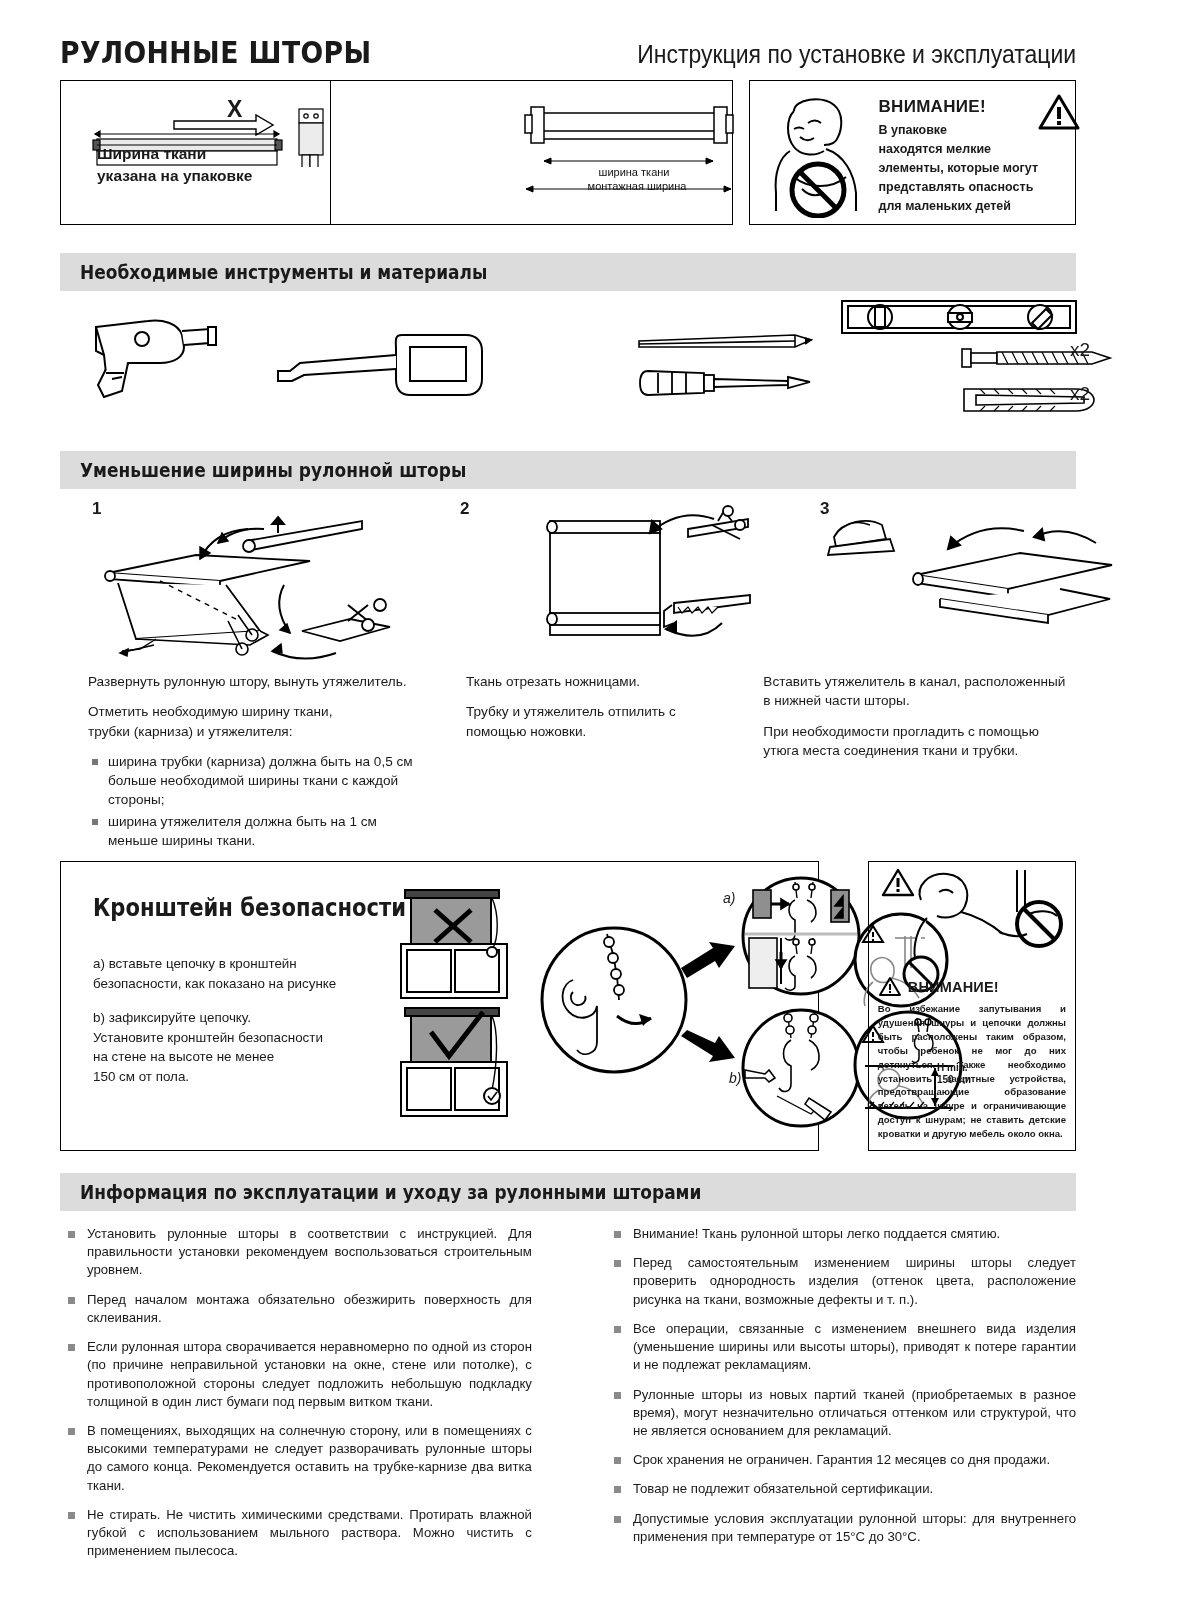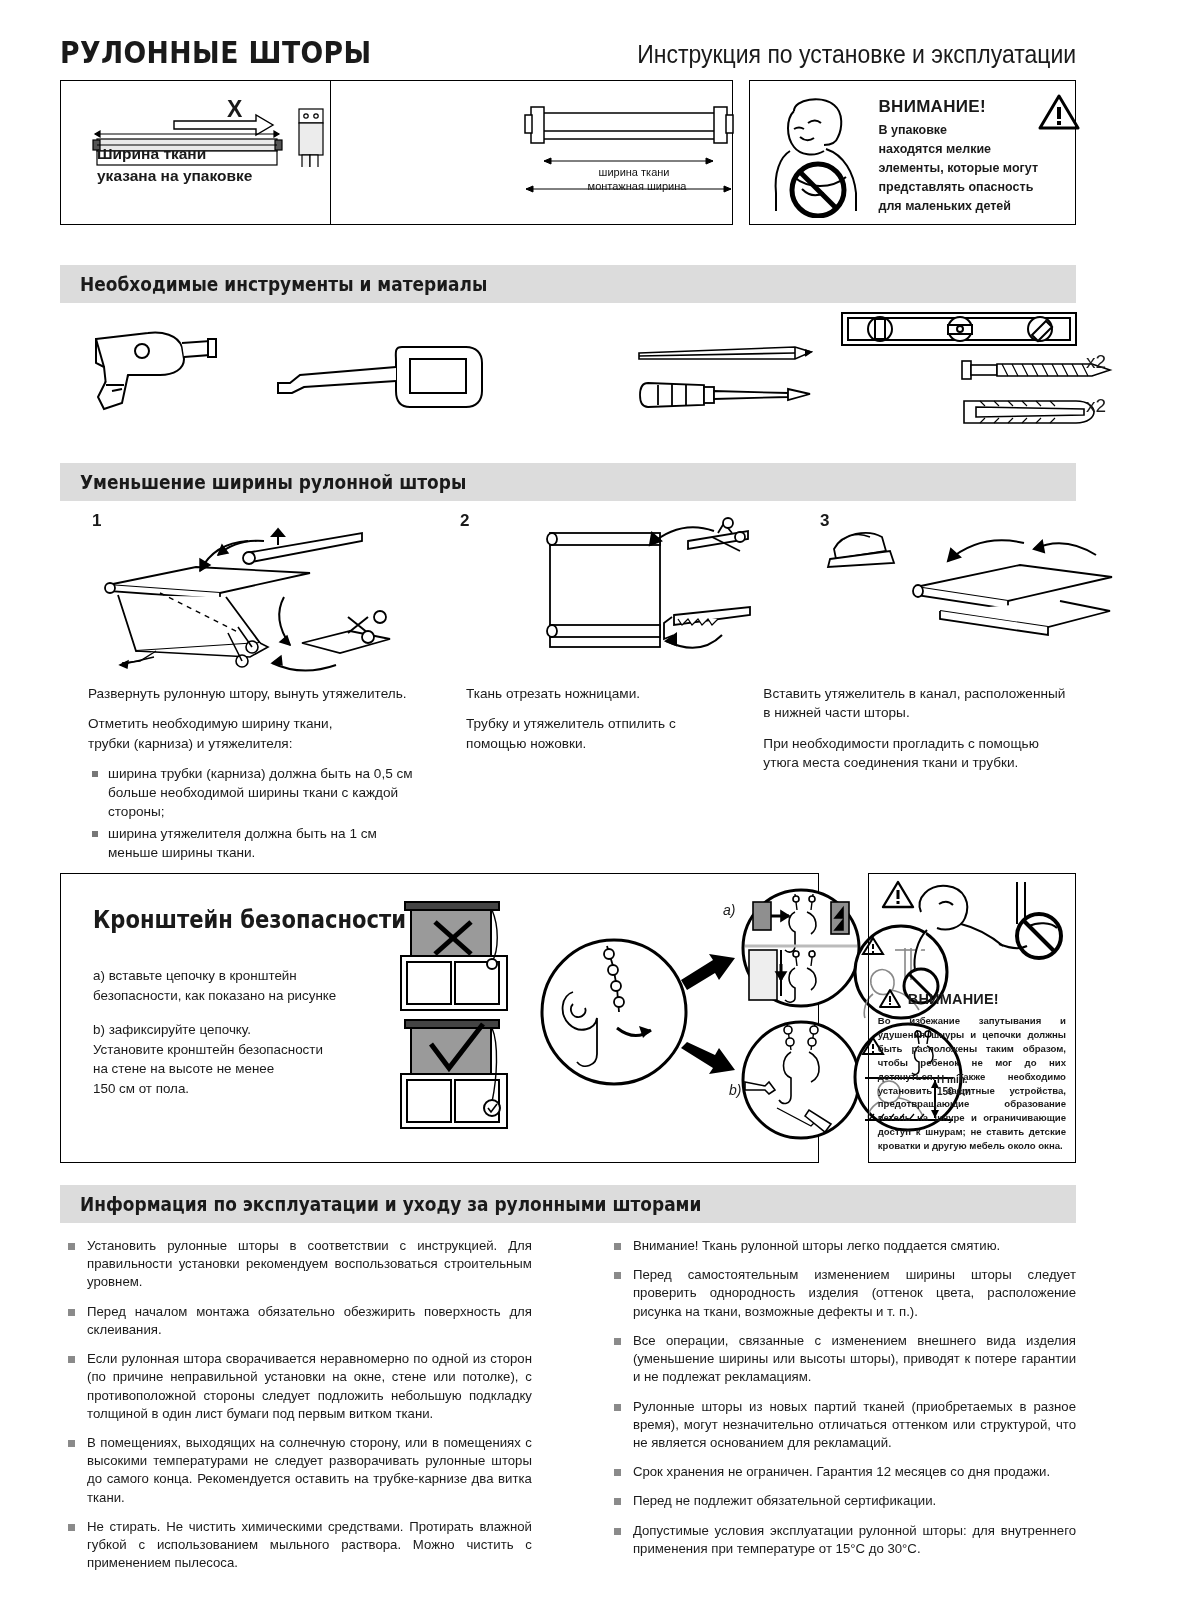--- a/index.html
+++ b/index.html
@@ -124,21 +124,20 @@
 
   
   .tools-area {
     height: 150px;
     position: relative;
   }
   .xtwo {
     position: absolute;
     font-size: 19px;
     font-weight: 400;
-    margin-left: 16px;
   }
 
   
   .steps-illus {
     position: relative;
     height: 175px;
   }
   .step-num {
     position: absolute;
     font-size: 17px;
@@ -370,21 +369,21 @@
       <div class="b3-body">
         <div>В упаковке</div>
         <div>находятся мелкие</div>
         <div>элементы, которые могут</div>
         <div>представлять опасность</div>
         <div>для маленьких детей</div>
       </div>
     </div>
   </div>
 
-  <div class="section-bar" style="margin-top:40px">
+  <div class="section-bar" style="margin-top:28px">
     <span>Необходимые инструменты и материалы</span>
   </div>
 
   <div class="tools-area">
 
     <svg width="140" height="100" viewBox="0 0 140 100" class="abs" style="left:22px;top:12px">
       <g stroke="#000" fill="#fff" stroke-width="2">
         <path d="M14 24 L66 18 C80 16 96 20 100 32 L102 44 C102 54 92 60 78 60 L46 60 L42 70 L24 70 L22 52 L14 48 Z"></path>
         <path d="M100 28 L128 26 L128 40 L102 42"></path>
         <rect x="126" y="24" width="8" height="18"></rect>
@@ -796,19 +795,19 @@
         <li>Не стирать. Не чистить химическими средствами. Протирать влажной губкой с использованием мыльного раствора. Можно чистить с применением пылесоса.</li>
       </ul>
     </div>
     <div class="info-col info-right">
       <ul class="info-list">
         <li>Внимание! Ткань рулонной шторы легко поддается смятию.</li>
         <li>Перед самостоятельным изменением ширины шторы следует проверить однородность изделия (оттенок цвета, расположение рисунка на ткани, возможные дефекты и т. п.).</li>
         <li>Все операции, связанные с изменением  внешнего вида изделия (уменьшение ширины или высоты шторы), приводят к потере гарантии и не подлежат рекламациям.</li>
         <li>Рулонные шторы из новых партий тканей (приобретаемых в разное время), могут незначительно отличаться оттенком или структурой, что не является основанием для рекламаций.</li>
         <li>Срок хранения не ограничен. Гарантия 12 месяцев со дня продажи.</li>
-        <li>Перед не подлежит обязательной сертификации.</li>
+        <li>Товар не подлежит обязательной сертификации.</li>
         <li>Допустимые условия эксплуатации рулонной шторы: для внутреннего применения при температуре от 15°C до 30°C.</li>
       </ul>
     </div>
   </div>
 
 </div>
 
 </body></html>

